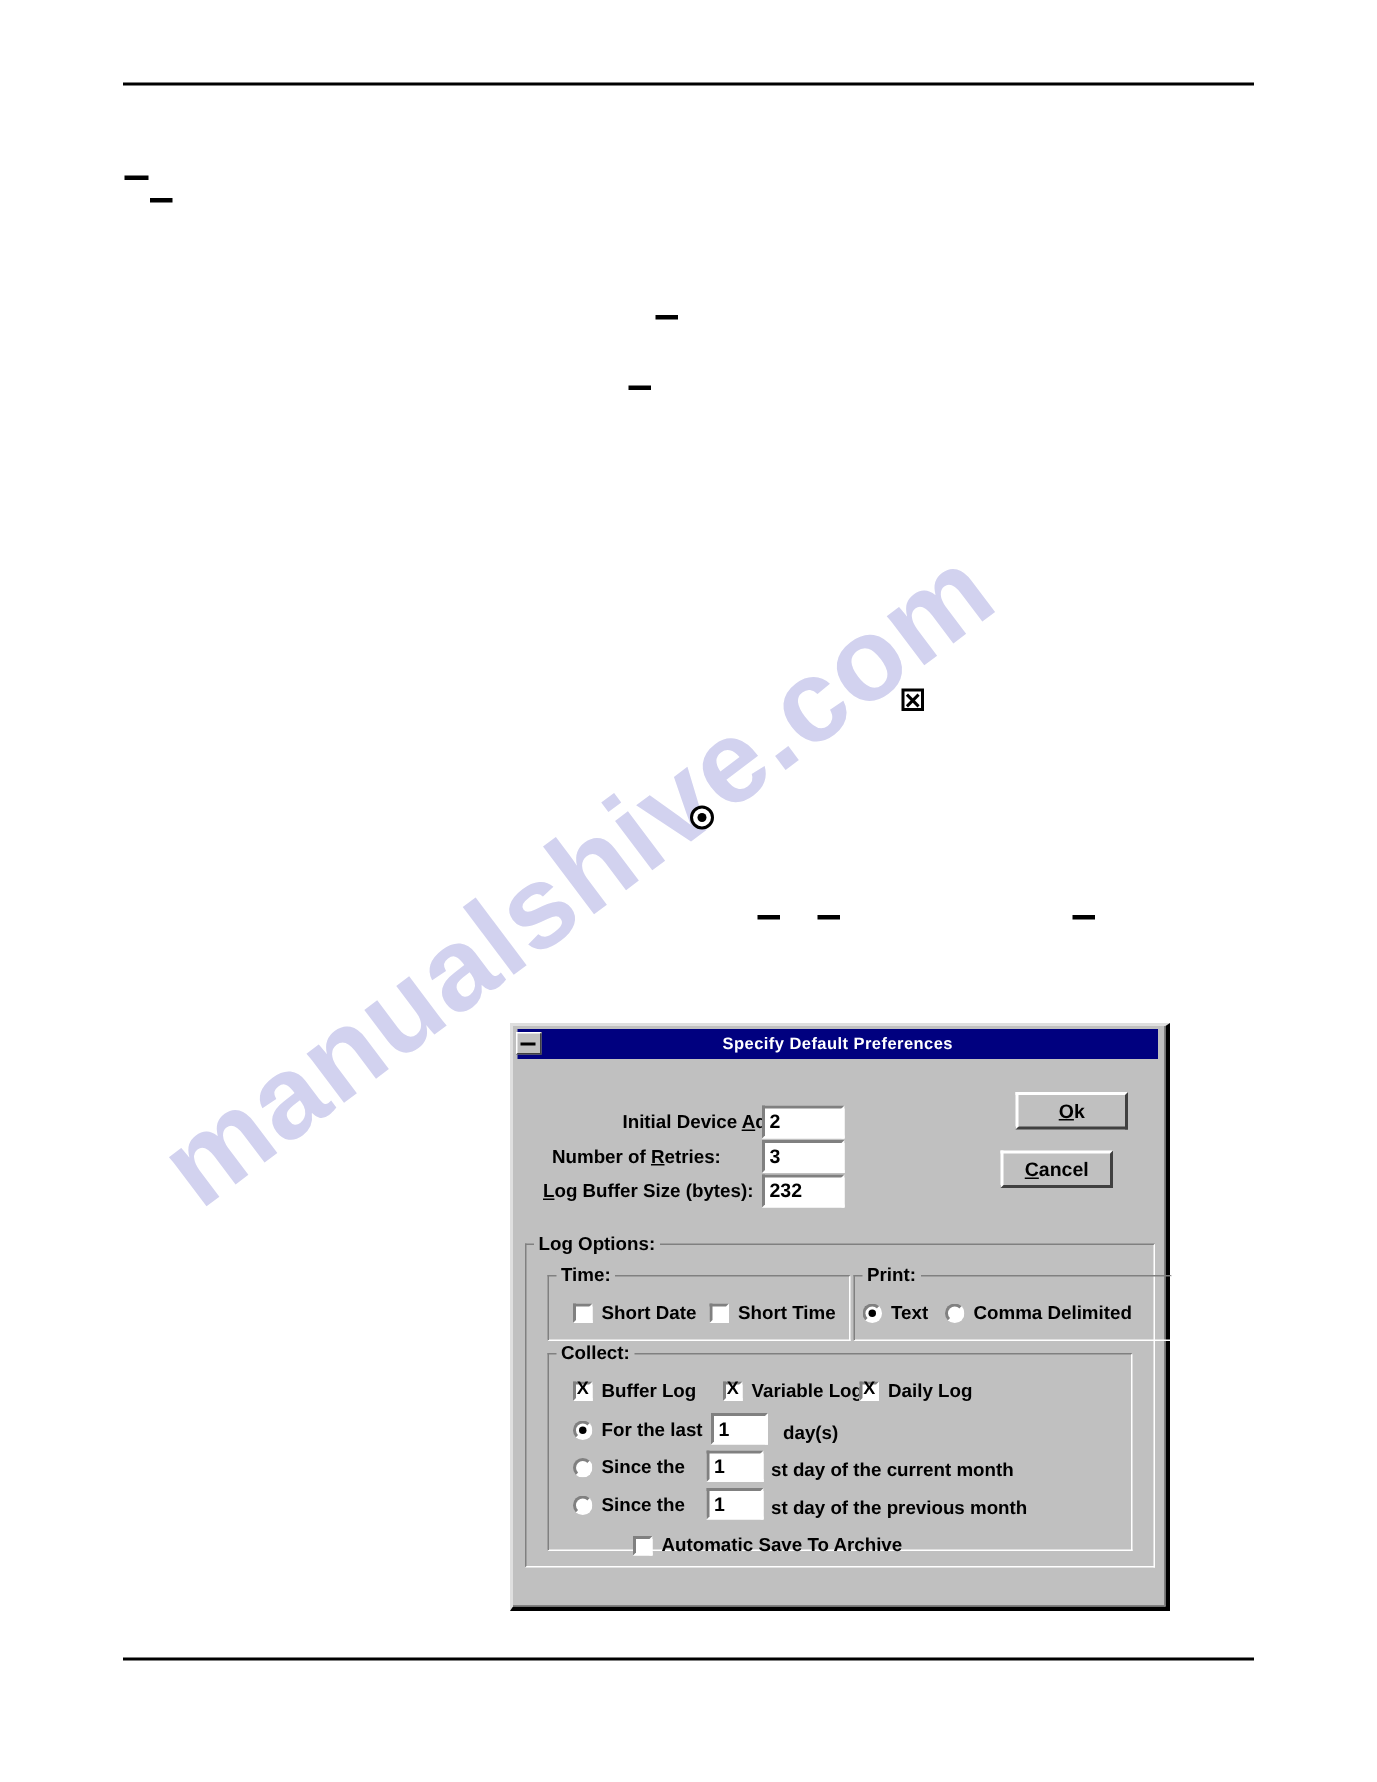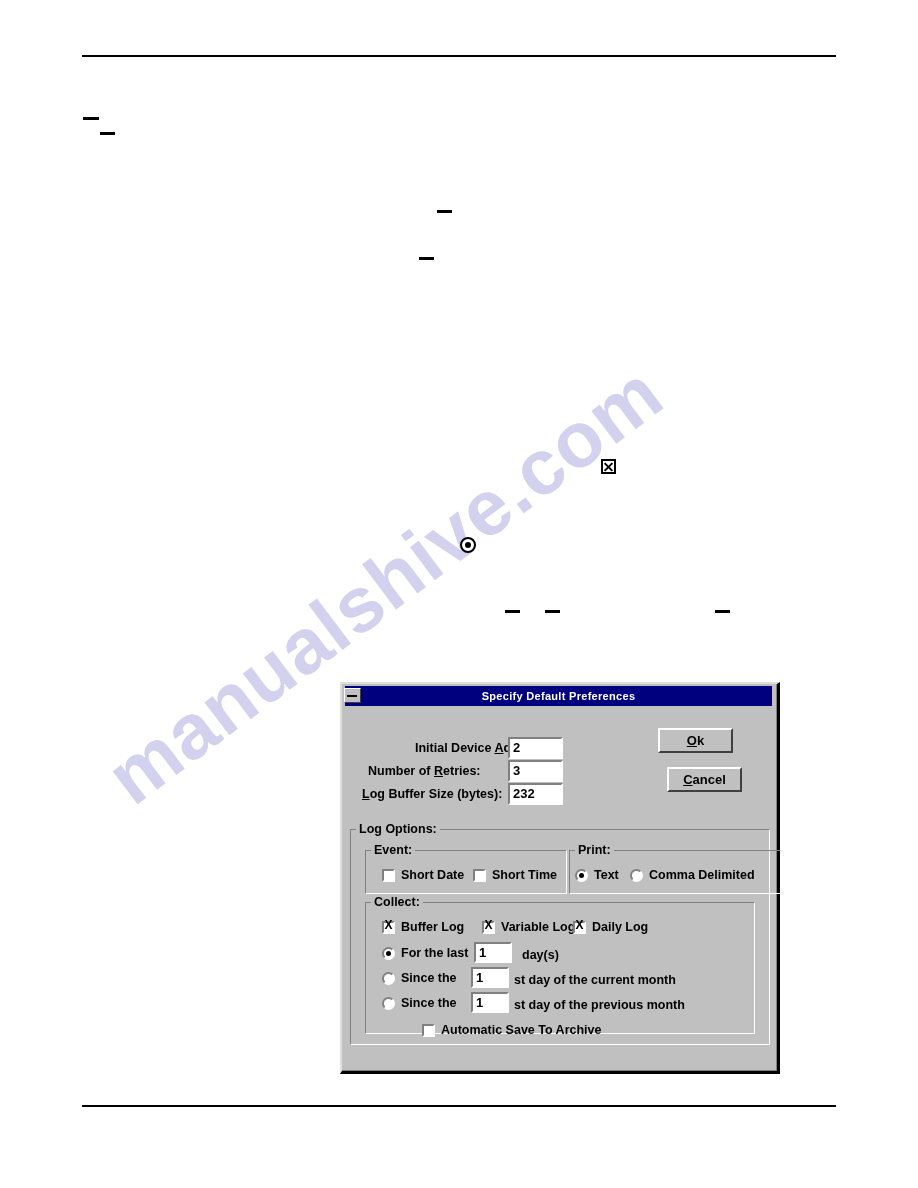--- a/index.html
+++ b/index.html
@@ -317,33 +317,33 @@
       <div class="lbl" style="left:26px; top:80px;">
         Number of <span class="u">R</span>etries:
       </div>
       <div class="field" style="left:166px; top:76px; width:55px; height:22px;">3</div>
 
       <div class="lbl" style="left:20px; top:103px;">
         <span class="u">L</span>og Buffer Size (bytes):
       </div>
       <div class="field" style="left:166px; top:99px; width:55px; height:22px;">232</div>
 
-      <div class="btn" style="left:316px; top:44px; width:75px; height:25px;">
+      <div class="btn" style="left:335px; top:44px; width:75px; height:25px;">
         <span><span class="u">O</span>k</span>
       </div>
       <div class="btn" style="left:325px; top:83px; width:75px; height:25px;">
         <span><span class="u">C</span>ancel</span>
       </div>
 
       <div class="group" style="left:8px; top:145px; width:420px; height:216px;">
         <div class="group-label">Log Options:</div>
       </div>
 
       <div class="group" style="left:23px; top:166px; width:202px; height:44px;">
-        <div class="group-label">Event:</div>
+        <div class="group-label">Time:</div>
       </div>
       <div class="ctl" style="left:40px; top:184px;">
         <span class="cb"></span>
         <span>Short Date</span>
       </div>
       <div class="ctl" style="left:131px; top:184px;">
         <span class="cb"></span>
         <span>Short Time</span>
       </div>
 

